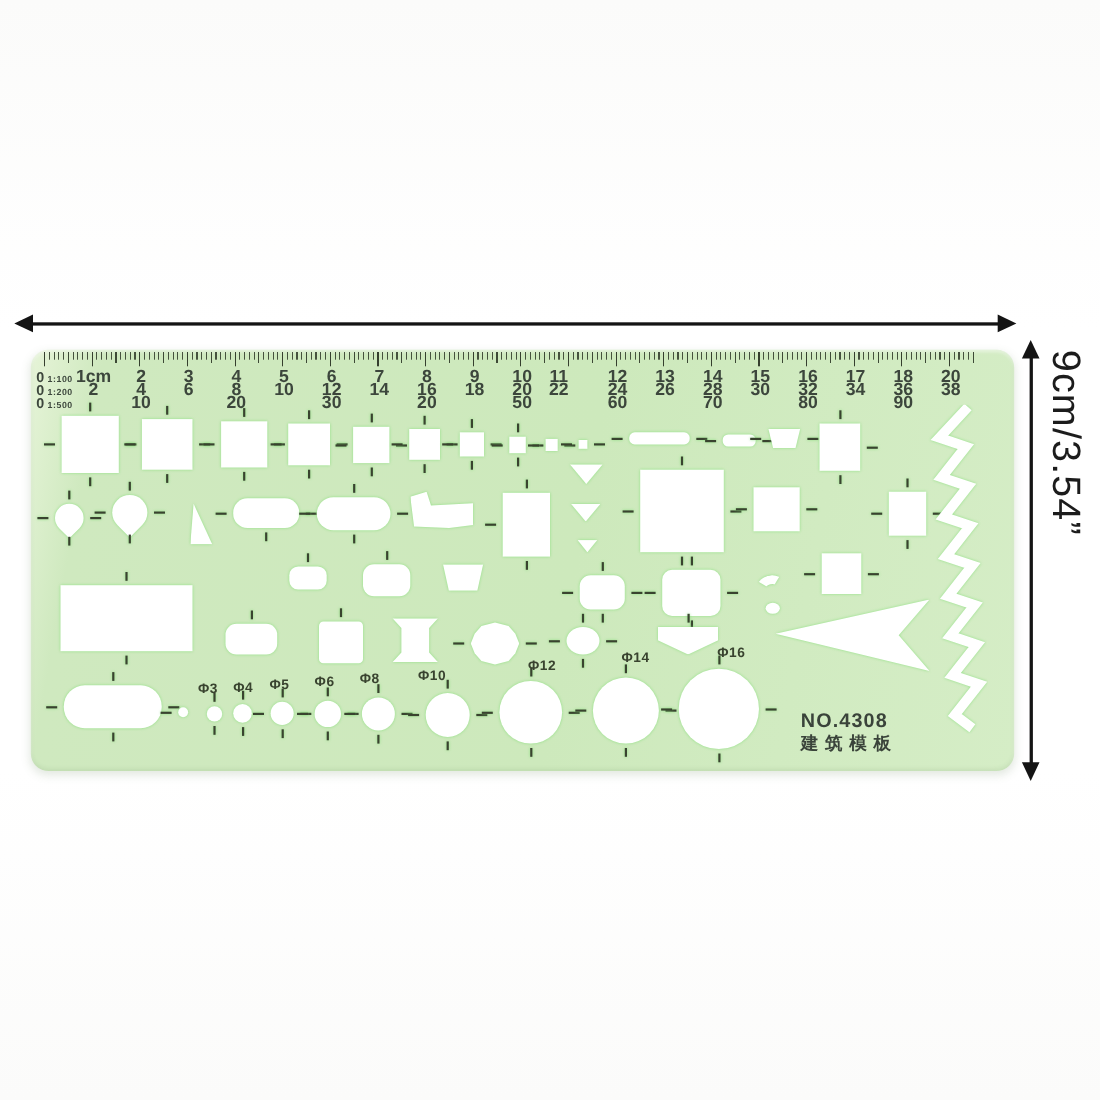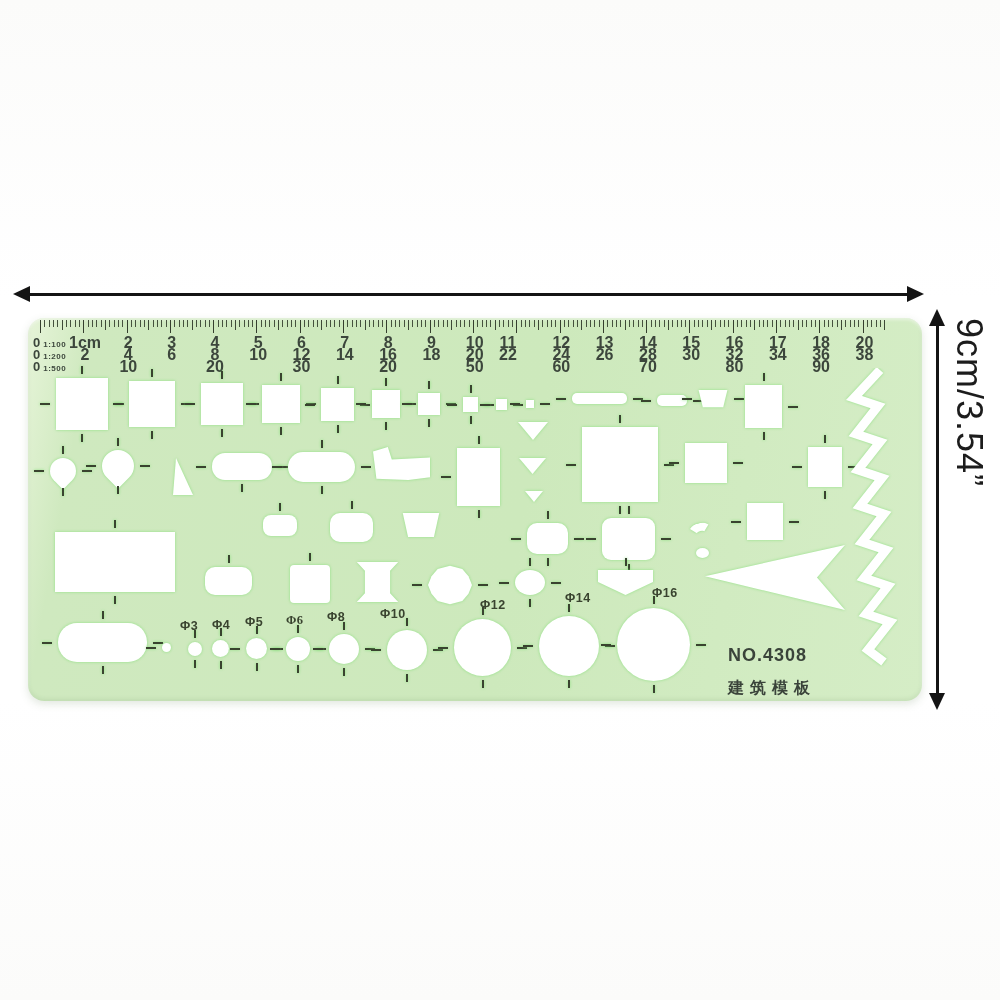--- a/index.html
+++ b/index.html
@@ -55,21 +55,21 @@
 
   
   .tk{position:absolute;background:#39432f;}
   .tk-t{width:2px;height:8px;left:50%;margin-left:-1px;top:-12px;}
   .tk-b{width:2px;height:8px;left:50%;margin-left:-1px;bottom:-12px;}
   .tk-l{width:10px;height:2px;top:50%;margin-top:-1px;left:-16px;}
   .tk-r{width:10px;height:2px;top:50%;margin-top:-1px;right:-16px;}
 
   .clabel{position:absolute;font-size:12.5px;font-weight:bold;color:#39432f;letter-spacing:.5px;}
   .model-no{position:absolute;left:700px;top:327px;width:130px;font-size:18px;font-weight:bold;color:#3a433a;letter-spacing:1px;}
-  .model-name{position:absolute;left:700px;top:360px;width:150px;font-size:16px;font-weight:bold;color:#3a433a;letter-spacing:6px;}
+  .model-name{position:absolute;left:700px;top:348px;width:150px;font-size:16px;font-weight:bold;color:#3a433a;letter-spacing:6px;}
   .zigzag{position:absolute;left:812px;top:50px;}
 </style>
 </head>
 <body>
 
 <div class="stage">
 
   <div class="dim-line-w"></div>
   <div class="arr arr-left"></div>
   <div class="arr arr-right"></div>
@@ -491,21 +491,21 @@
         <div class="swrap" style="left: 589px; top: 290px; width: 73px; height: 73px;">
           <div class="sh t-circle"></div>
           <i class="tk tk-t"></i>
           <i class="tk tk-b"></i>
           <i class="tk tk-l"></i>
           <i class="tk tk-r"></i>
         </div>
         <div class="clabel" style="left: 152px; top: 301px;">Φ3</div>
         <div class="clabel" style="left: 184px; top: 300px;">Φ4</div>
         <div class="clabel" style="left: 217px; top: 297px;">Φ5</div>
-        <div class="clabel" style="left: 258px; top: 295px; font-family: Liberation Serif, serif;">Φ6</div>
+        <div class="clabel" style="left: 258px; top: 295px;">Φ6</div>
         <div class="clabel" style="left: 299px; top: 292px;">Φ8</div>
         <div class="clabel" style="left: 352px; top: 289px;">Φ10</div>
         <div class="clabel" style="left: 452px; top: 280px;">Φ12</div>
         <div class="clabel" style="left: 537px; top: 273px;">Φ14</div>
         <div class="clabel" style="left: 624px; top: 268px;">Φ16</div>
       </div>
 
     <div class="model-no">NO.4308</div>
     <div class="model-name">建筑模板</div>
 

